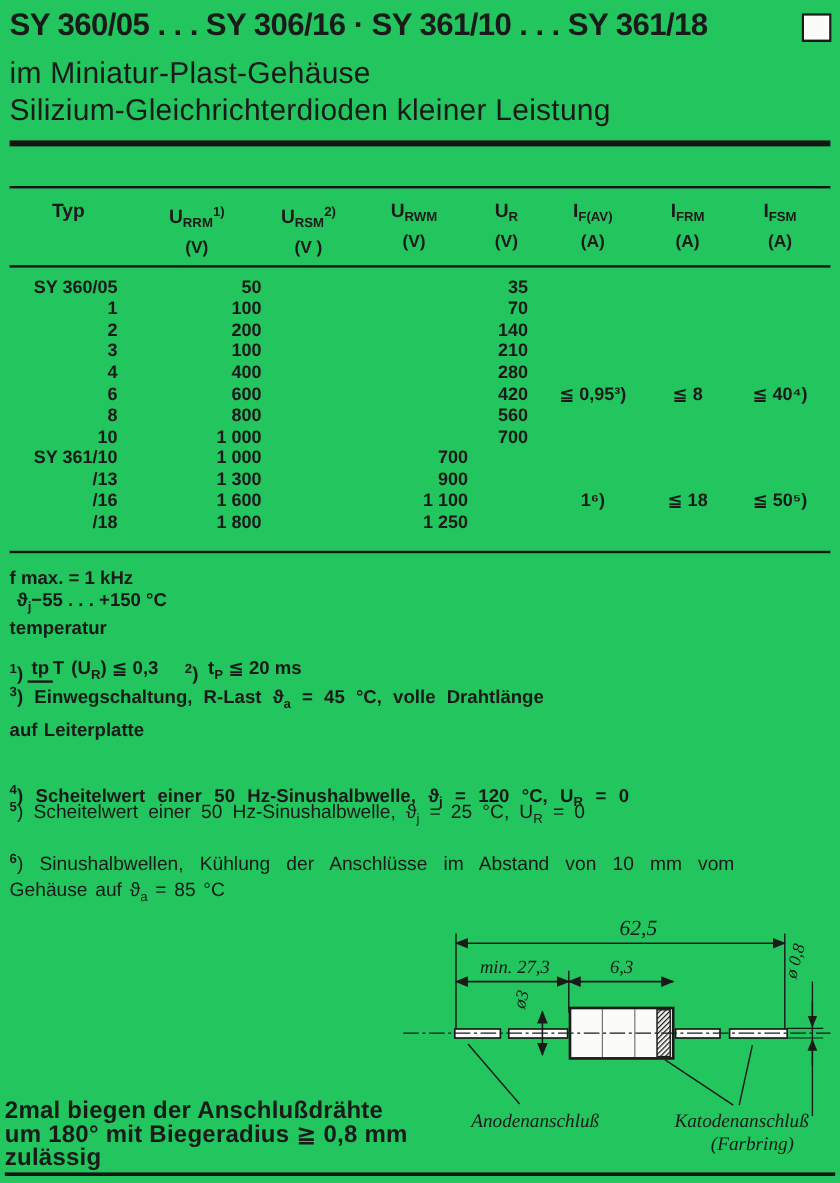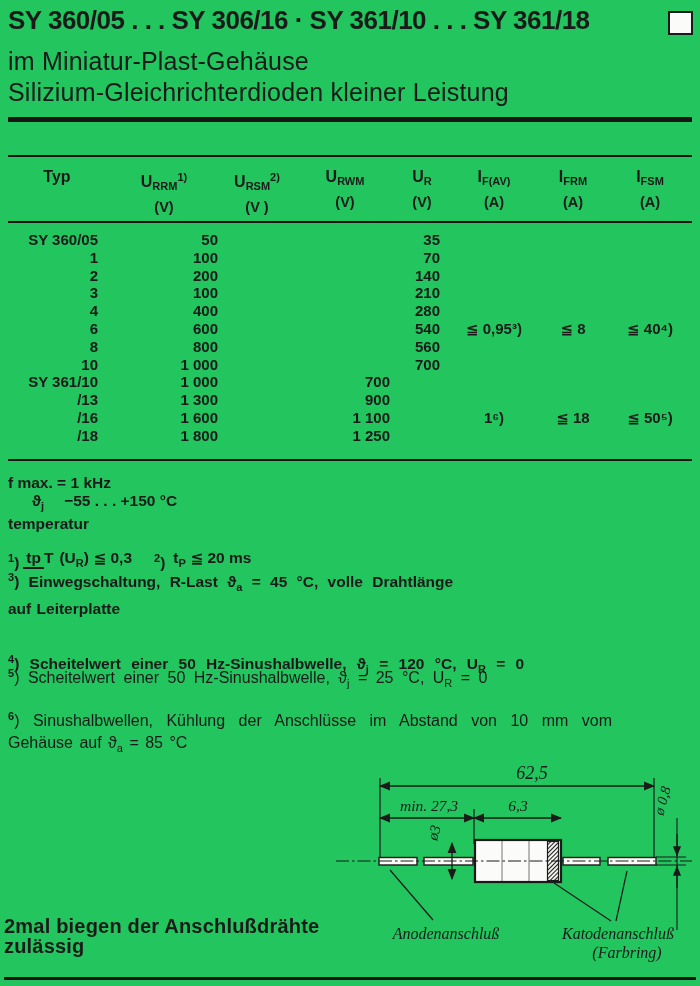--- a/index.html
+++ b/index.html
@@ -42,22 +42,22 @@
   .c-urrm{text-align:right; padding-right:4px;}
   .c-ursm{text-align:right;}
   .c-urwm{text-align:right; padding-right:8px;}
   .c-ur{text-align:right; padding-right:6px;}
   .c-ifav,.c-ifrm,.c-ifsm{text-align:center;}
   
   .note{position:absolute; left:8px; font-size:15.5px; line-height:18px;}
   .bold{font-weight:700;}
   .n-fmax{top:474px;}
   .virt-line{display:flex; align-items:baseline;}
-  .virt-sym{margin-left:24px;}
-  .virt-val{margin-left:20px;}
+  .virt-sym{margin-left:6px;}
+  .virt-val{}
   sub.small{font-size:11px; vertical-align:-4px;}
   sup.fnm{font-size:11px; vertical-align:6px; font-weight:700;}
   .n-fn12{top:549px; display:flex; align-items:flex-start;}
   .frac{display:inline-flex; flex-direction:row; align-items:flex-start; margin:0 6px 0 4px; line-height:17px;}
   .frac .num{border-bottom:2px solid #1a1a1a; padding:0 3px 1px 3px;}
   .fn2-start{margin-left:22px;}
   .n-fn3{top:568px; word-spacing:5px;}
   .fn-indent{margin-top:4px; word-spacing:1px;}
   .n-fn4{top:650px; word-spacing:6px;}
   .n-fn5{top:664px; font-weight:400; font-size:16px; word-spacing:4px;}
@@ -170,21 +170,21 @@
         <span class="tcell c-ur">280</span>
         <span class="tcell c-ifav"></span>
         <span class="tcell c-ifrm"></span>
         <span class="tcell c-ifsm"></span>
       </div>
       <div class="trow">
         <span class="tcell c-typ">6</span>
         <span class="tcell c-urrm">600</span>
         <span class="tcell c-ursm"></span>
         <span class="tcell c-urwm"></span>
-        <span class="tcell c-ur">540</span>
+        <span class="tcell c-ur">420</span>
         <span class="tcell c-ifav">≦ 0,95³)</span>
         <span class="tcell c-ifrm">≦ 8</span>
         <span class="tcell c-ifsm">≦ 40⁴)</span>
       </div>
       <div class="trow">
         <span class="tcell c-typ">8</span>
         <span class="tcell c-urrm">800</span>
         <span class="tcell c-ursm"></span>
         <span class="tcell c-urwm"></span>
         <span class="tcell c-ur">560</span>
@@ -279,20 +279,21 @@
     <sup class="fnm">5</sup><span>)</span><span> Scheitelwert einer 50 Hz-Sinushalbwelle, </span><span>ϑ</span><sub class="small">j</sub><span> = 25 °C, U</span><sub class="small">R</sub><span> = 0</span>
   </div>
 
   <div class="note n-fn6">
     <div class="l1"><sup class="fnm">6</sup><span>)</span><span> Sinushalbwellen, Kühlung der Anschlüsse im Abstand von 10 mm vom</span></div>
     <div class="fn-indent"><span>Gehäuse auf </span><span>ϑ</span><sub class="small">a</sub><span> = 85 °C</span></div>
   </div>
 
   <div class="bend">
     <div>2mal biegen der Anschlußdrähte</div>
+    <div>um 180° mit Biegeradius ≧ 0,8 mm</div>
     <div>zulässig</div>
   </div>
 
   <svg class="diagram" width="370" height="232" viewBox="0 0 370 232">
     <defs>
       <marker id="arr" viewBox="0 0 10 10" refX="9" refY="5" markerWidth="8.5" markerHeight="8.5" orient="auto-start-reverse">
         <path d="M0,1 L10,5 L0,9 z" fill="#1a1a1a"></path>
       </marker>
       <pattern id="hatch" width="3" height="3" patternUnits="userSpaceOnUse" patternTransform="rotate(45)">
         <rect width="3" height="3" fill="#f2f2ee"></rect>

